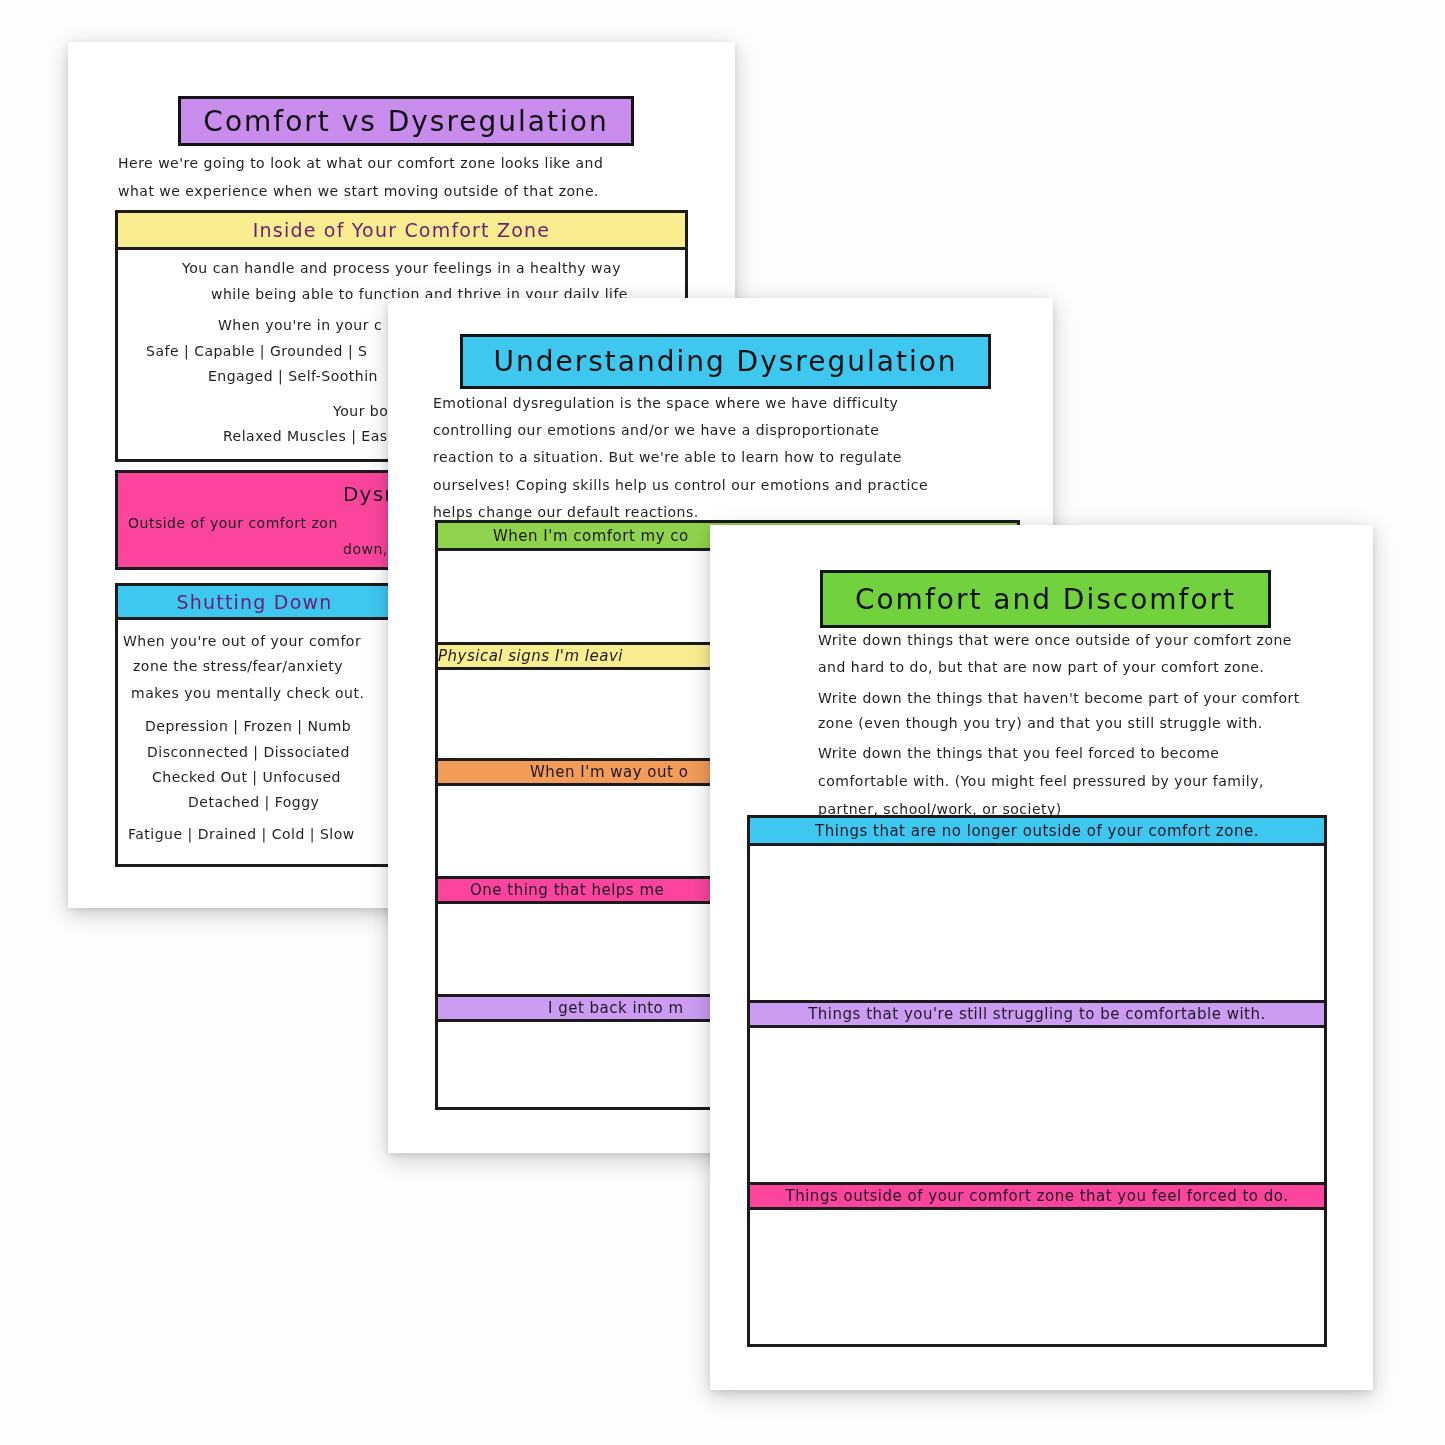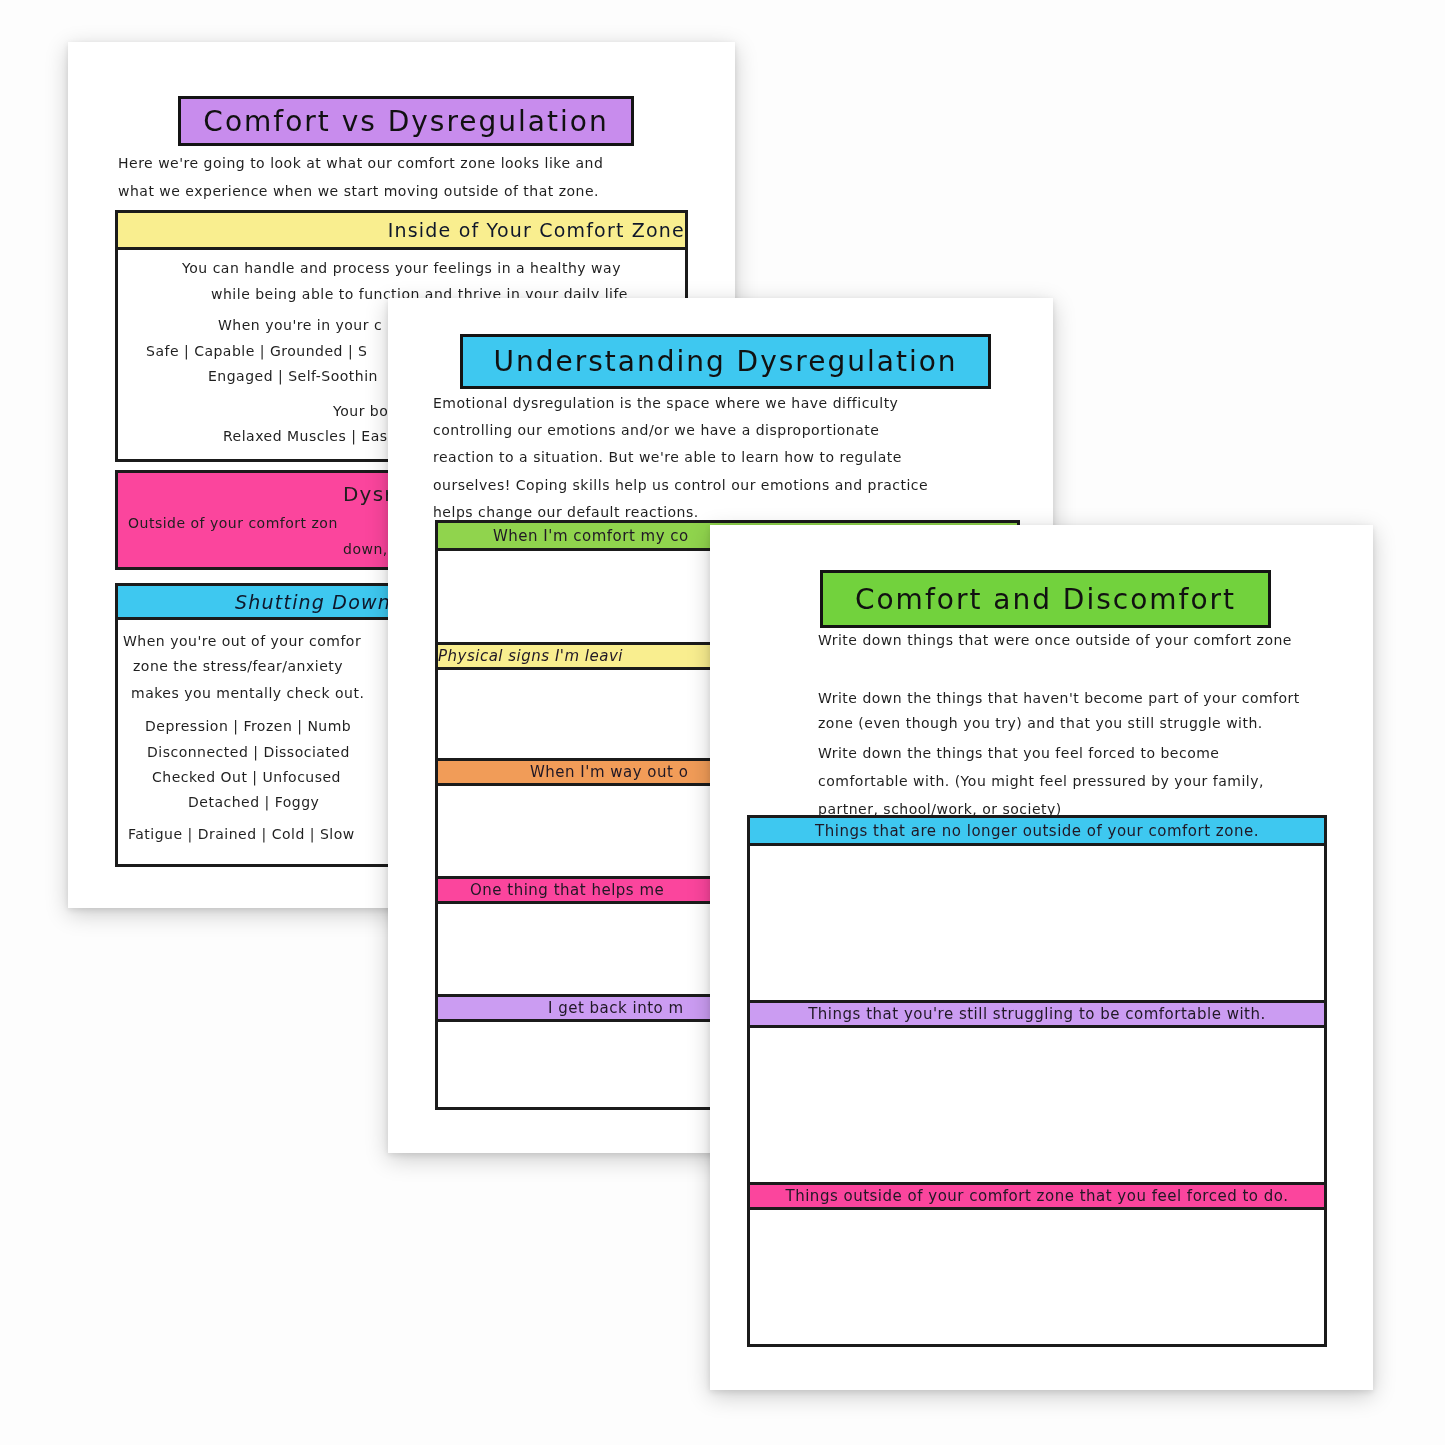--- a/index.html
+++ b/index.html
@@ -11,23 +11,23 @@
     position:absolute;background:#ffffff;
     box-shadow:0 6px 22px rgba(0,0,0,0.20), 0 2px 6px rgba(0,0,0,0.10);
   }
   .titlebox{
     position:absolute;border:3px solid #141414;display:flex;
     align-items:center;justify-content:center;
     font-size:28px;letter-spacing:2px;color:#111;white-space:nowrap;
   }
   .box{position:absolute;border:3px solid #1b1b1b;box-sizing:border-box;background:#fff;}
   .hdr{
-    width:100%;display:flex;align-items:center;justify-content:flex-end;
+    width:100%;display:flex;align-items:center;justify-content:center;
     border-bottom:3px solid #1b1b1b;box-sizing:border-box;
-    font-size:19px;letter-spacing:1.2px;color:#0f172a;white-space:nowrap;
+    font-size:19px;letter-spacing:1.2px;color:#701a75;white-space:nowrap;
   }
   .line{
     position:absolute;white-space:nowrap;font-size:14px;
     letter-spacing:0.5px;line-height:20px;color:#1f1f1f;
   }
   .ctr{left:0;right:0;text-align:center;}
   .bar{
     position:absolute;left:0;right:0;box-sizing:border-box;height:28px;
     border-top:3px solid #1b1b1b;border-bottom:3px solid #1b1b1b;
     display:flex;align-items:center;font-size:15px;letter-spacing:0.5px;
@@ -61,21 +61,21 @@
     <div class="line" style="left:105px;top:213px;">Relaxed Muscles | Easy B</div>
   </div>
 
   <div class="box" style="left:47px;top:428px;width:573px;height:100px;background:#fb459d;">
     <div class="line" style="left:225px;top:8px;font-size:20px;letter-spacing:1.2px;line-height:26px;">Dysreg</div>
     <div class="line" style="left:10px;top:40px;">Outside of your comfort zon</div>
     <div class="line" style="left:225px;top:66px;">down, or bounce</div>
   </div>
 
   <div class="box" style="left:47px;top:541px;width:279px;height:284px;">
-    <div class="hdr" style="height:34px;background:#3ec8f0;font-style:italic;">
+    <div class="hdr" style="height:34px;background:#3ec8f0;">
       <span>Shutting Down</span>
     </div>
     <div class="line" style="left:5px;top:45px;">When you're out of your comfor</div>
     <div class="line" style="left:15px;top:70px;">zone the stress/fear/anxiety</div>
     <div class="line" style="left:13px;top:97px;">makes you mentally check out.</div>
     <div class="line" style="left:27px;top:130px;">Depression | Frozen | Numb</div>
     <div class="line" style="left:29px;top:156px;">Disconnected | Dissociated</div>
     <div class="line" style="left:34px;top:181px;">Checked Out | Unfocused</div>
     <div class="line" style="left:70px;top:206px;">Detached | Foggy</div>
     <div class="line" style="left:10px;top:238px;">Fatigue | Drained | Cold | Slow</div>
@@ -113,20 +113,21 @@
   </div>
 </div>
 
 <div class="page" style="left:710px;top:525px;width:663px;height:865px;z-index:3;">
 
   <div class="titlebox" style="left:110px;top:45px;width:445px;height:52px;background:#72d23d;">
     <span>Comfort and Discomfort</span>
   </div>
 
   <div class="line" style="left:108px;top:105px;">Write down things that were once outside of your comfort zone</div>
+  <div class="line" style="left:108px;top:132px;">and hard to do, but that are now part of your comfort zone.</div>
   <div class="line" style="left:108px;top:163px;">Write down the things that haven't become part of your comfort</div>
   <div class="line" style="left:108px;top:188px;">zone (even though you try) and that you still struggle with.</div>
   <div class="line" style="left:108px;top:218px;">Write down the things that you feel forced to become</div>
   <div class="line" style="left:108px;top:246px;">comfortable with. (You might feel pressured by your family,</div>
   <div class="line" style="left:108px;top:274px;">partner, school/work, or society)</div>
 
   <div class="box" style="left:37px;top:290px;width:580px;height:532px;">
     <div class="bar flush center" style="top:0;background:#3ec8f0;">
       <span>Things that are no longer outside of your comfort zone.</span>
     </div>

